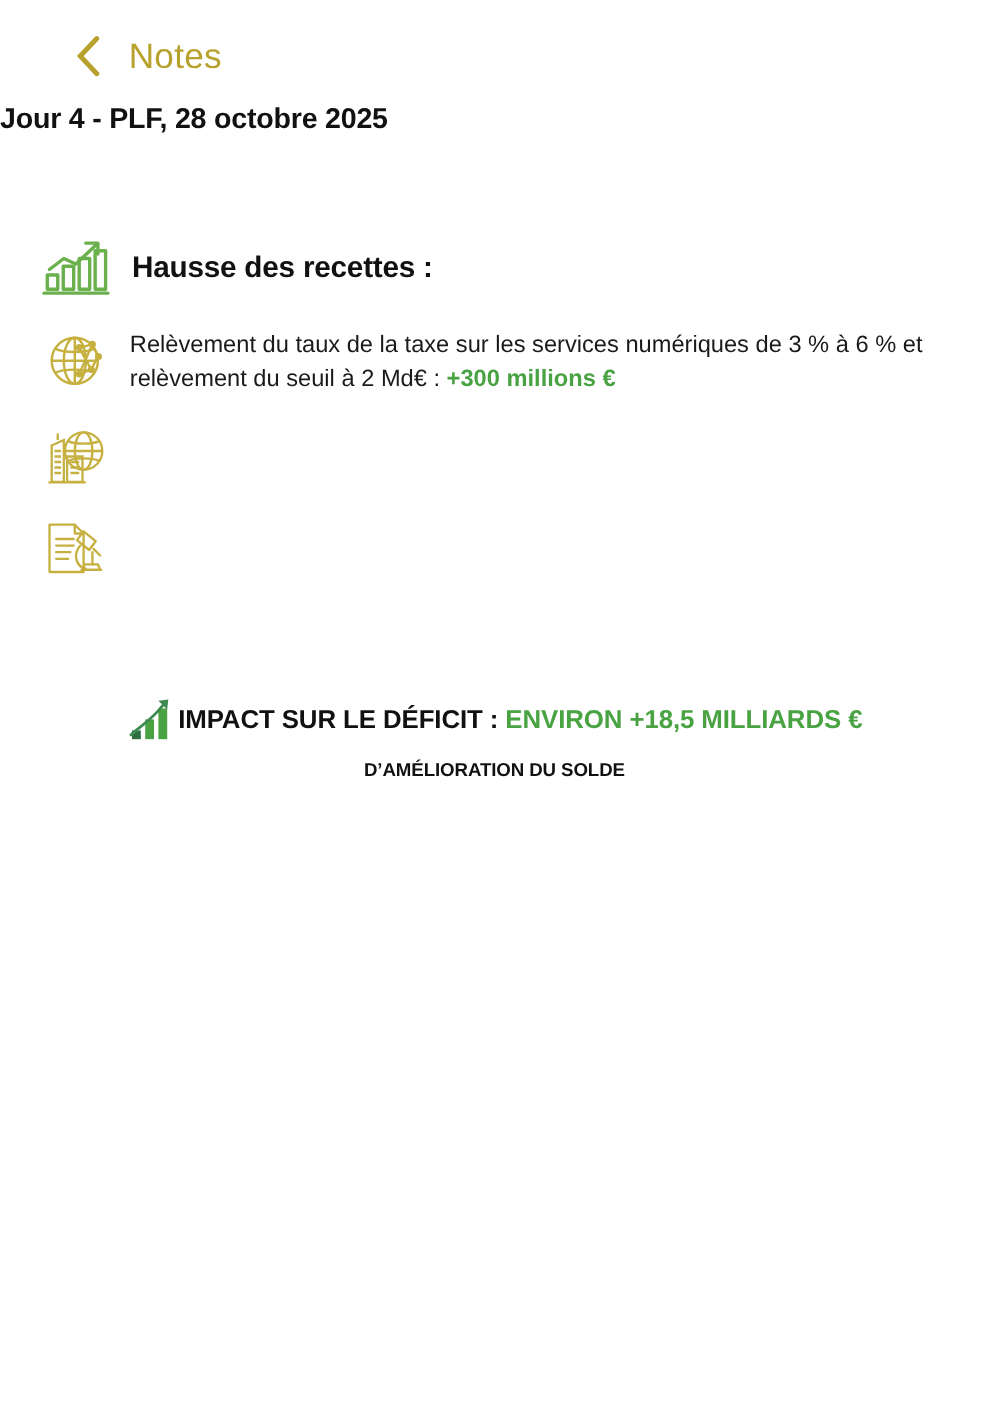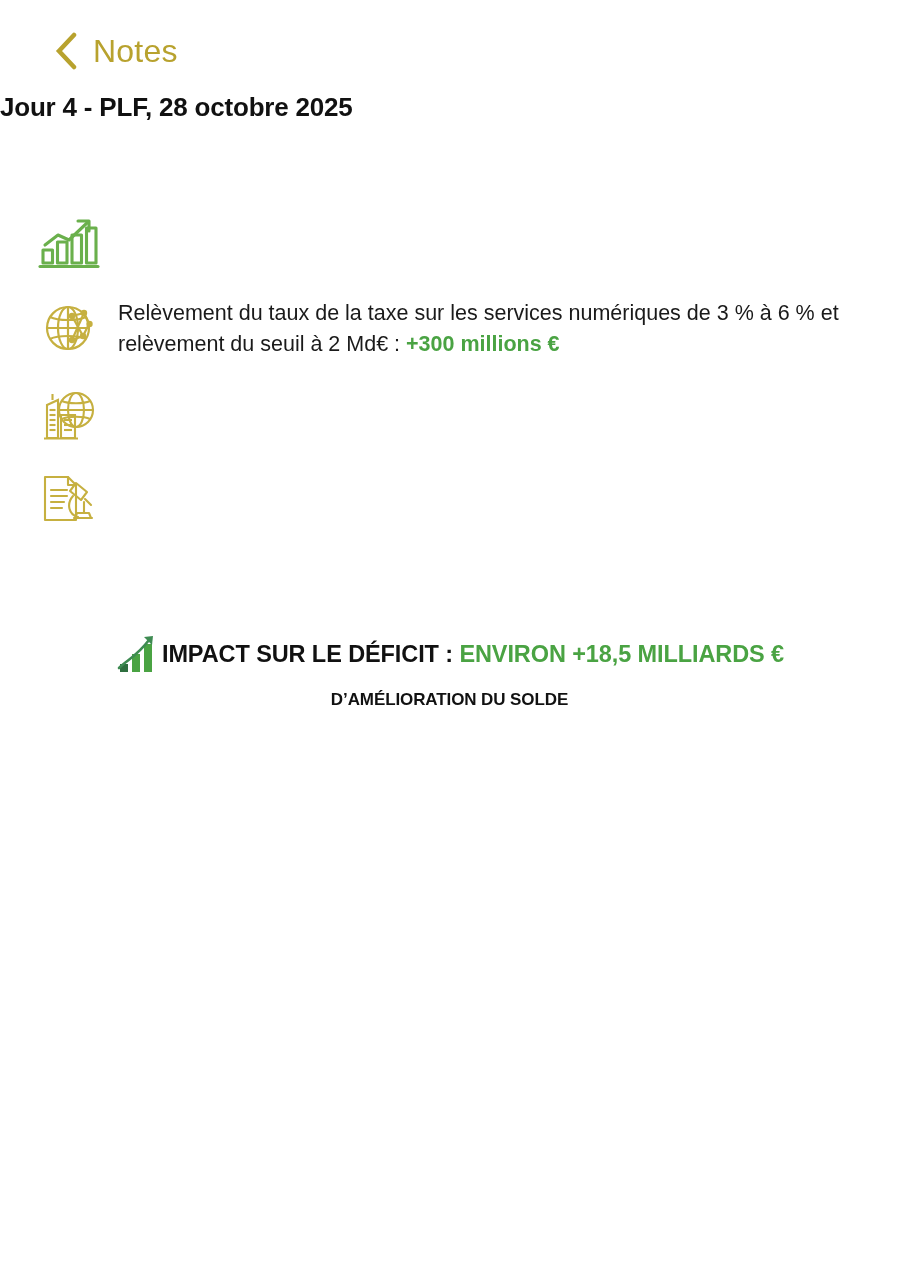--- a/index.html
+++ b/index.html
@@ -13,24 +13,24 @@
     position: relative;
     font-family: "Liberation Sans", sans-serif;
     -webkit-font-smoothing: antialiased;
     overflow: hidden;
   }
 
   
   .navbar {
     position: absolute;
     top: 32px;
-    left: 55px;
+    left: 69px;
     display: flex;
     align-items: center;
-    gap: 16px;
+    gap: 26px;
     cursor: pointer;
   }
   .chevron-back {
     width: 22px;
     height: 38px;
     flex: 0 0 auto;
     display: block;
   }
   .nav-label {
     font-size: 32px;
@@ -171,20 +171,21 @@
           <rect x="5" y="33" width="9.5" height="13"></rect>
           <rect x="19.5" y="25" width="9.5" height="21"></rect>
           <rect x="34" y="18" width="9.5" height="28"></rect>
           <rect x="48.5" y="11" width="9.5" height="35"></rect>
           <line x1="2" y1="49.5" x2="60" y2="49.5"></line>
           <polyline points="7,28 20,18 31,23 50,5"></polyline>
           <polyline points="40,4 51,4 51,14"></polyline>
         </g>
       </svg>
     </span>
+    <span class="section-title">Hausse des recettes :</span>
   </div>
 
   <div class="items">
 
     <div class="item">
       <span class="icon-box">
         <svg width="56" height="56" viewBox="0 0 56 56">
           <g fill="none" stroke="#c6b040" stroke-width="2.2">
             <circle cx="27" cy="28" r="21"></circle>
             <ellipse cx="27" cy="28" rx="10" ry="21"></ellipse>

